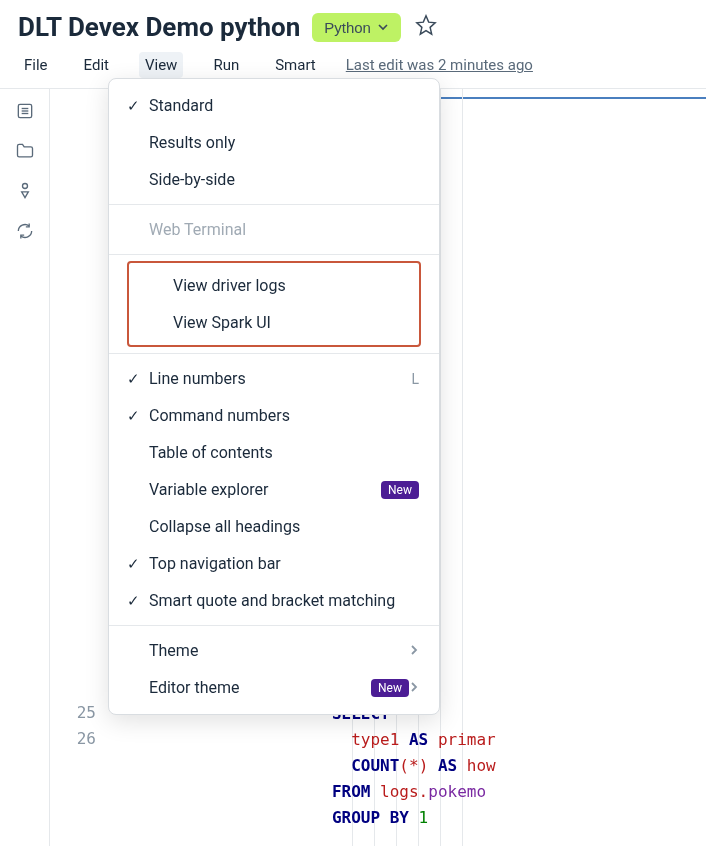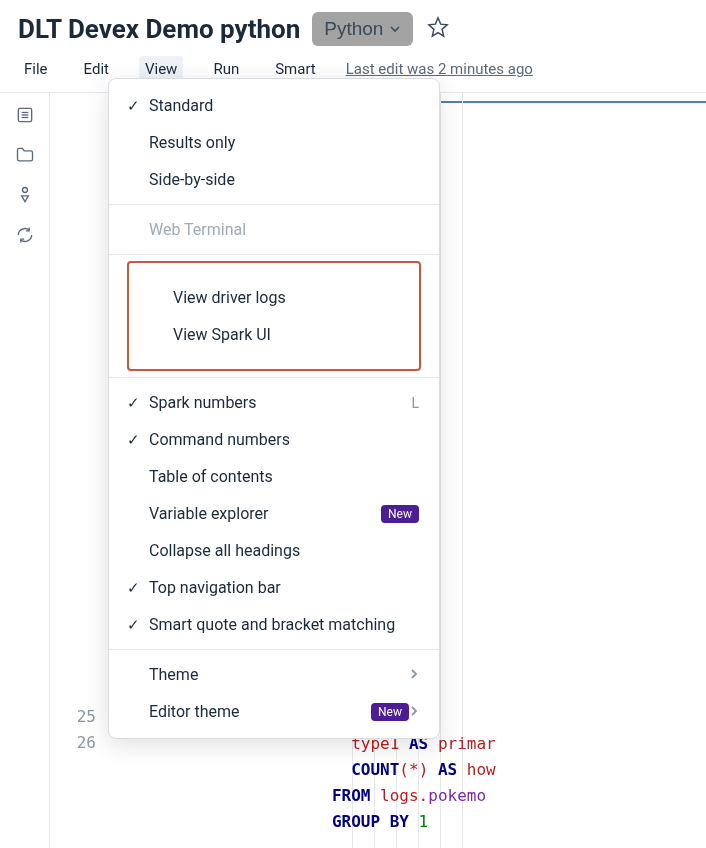--- a/index.html
+++ b/index.html
@@ -23,25 +23,25 @@
 }
 .title {
   font-size: 26px;
   font-weight: 700;
   color: #1b2a3b;
 }
 .lang-btn {
   display: flex;
   align-items: center;
   gap: 6px;
-  background: #a3a3a3;
+  background: #bef264;
   border: none;
   border-radius: 6px;
   padding: 6px 12px;
-  font-size: 19px;
+  font-size: 15px;
   color: #3a4a5a;
   cursor: pointer;
 }
 .star-icon {
   font-size: 20px;
   color: #3a4a5a;
   cursor: pointer;
   margin-left: 2px;
 }
 .menu-bar {
@@ -184,21 +184,21 @@
   background: #4c1d95;
   color: #fff;
   font-size: 12px;
   padding: 2px 7px;
   border-radius: 4px;
   margin-left: 8px;
 }
 .highlight-box {
   border: 2px solid #c9573b;
   border-radius: 4px;
-  padding: 16px 0;
+  padding: 4px 0;
 }
 .highlight-box .dd-item { padding-left: 44px; }
 </style>
 </head>
 <body>
 
 <div class="header">
   <div class="title-row">
     <div class="title">DLT Devex Demo python</div>
     <button class="lang-btn">
@@ -315,21 +315,21 @@
         <span class="dd-label">View driver logs</span>
       </div>
       <div class="dd-item">
         <span class="dd-label">View Spark UI</span>
       </div>
     </div>
   </div>
   <div class="dd-sep"></div>
   <div class="dd-item">
     <span class="dd-check">✓</span>
-    <span class="dd-label">Spark numbers</span>
+    <span class="dd-label">Line numbers</span>
     <span class="dd-short">L</span>
   </div>
   <div class="dd-item">
     <span class="dd-check">✓</span>
     <span class="dd-label">Command numbers</span>
   </div>
   <div class="dd-item">
     <span class="dd-check"></span>
     <span class="dd-label">Table of contents</span>
   </div>

